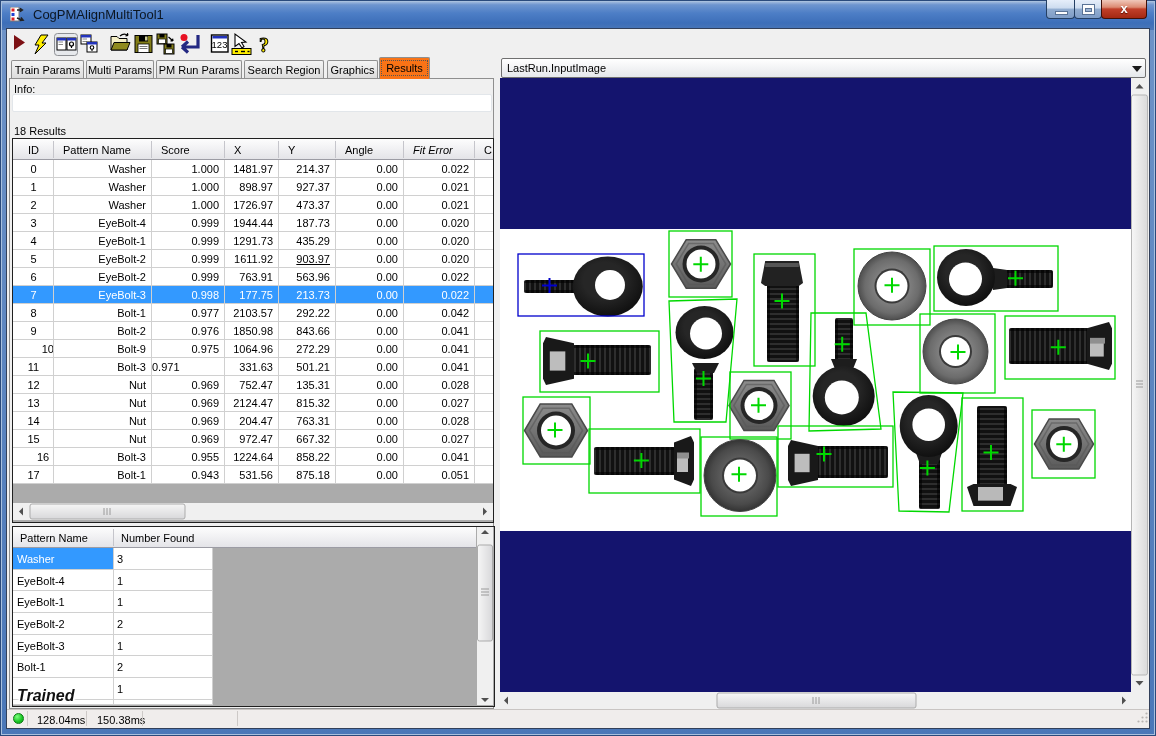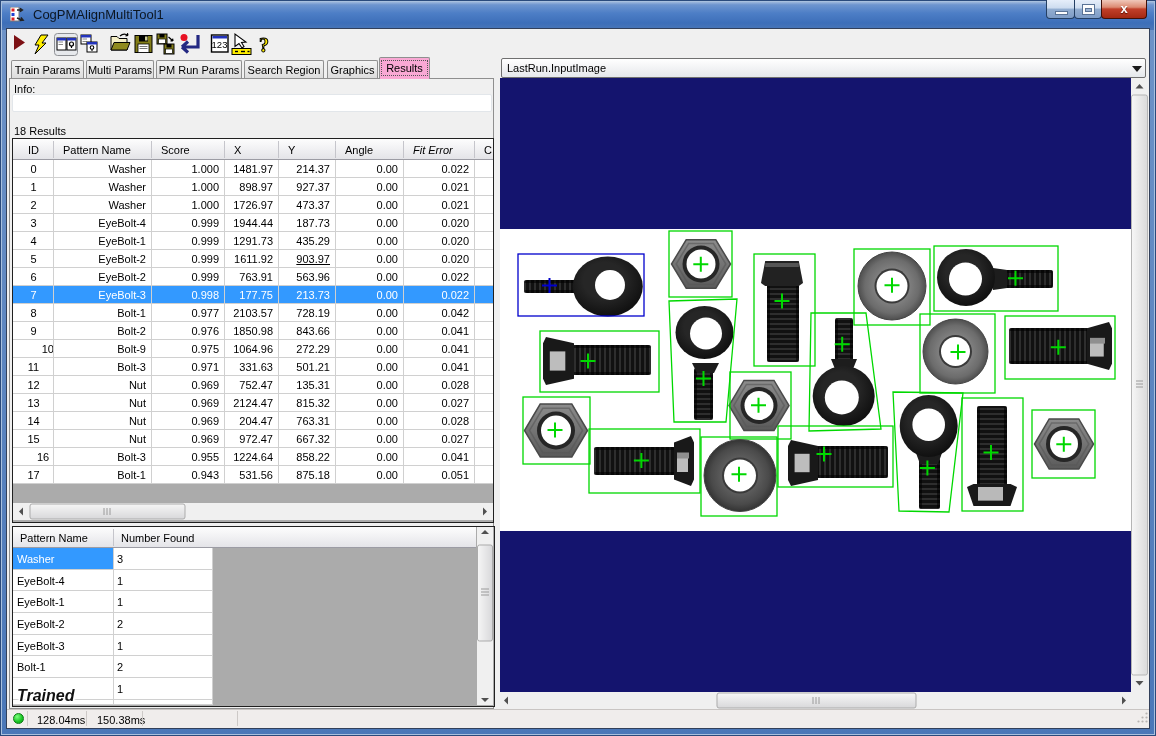--- a/index.html
+++ b/index.html
@@ -104,21 +104,21 @@
 
 <text x="256" y="21" font-size="20" font-family="Liberation Serif" font-weight="bold" text-anchor="middle" fill="#ffee00" stroke="#000" stroke-width="1">?</text>
 </svg>
 
 <div class="abs" style="left:9px;top:78px;width:485px;height:631px;border:1px solid #8f8f8f;background:#f0f0f0;"></div>
 <div class="abs t11" style="left:11px;top:60px;width:73px;height:18px;border:1px solid #8f8f8f;border-bottom:none;border-radius:2px 2px 0 0;background:linear-gradient(180deg,#f4f4f4,#e6e6e6 60%,#dcdcdc);text-align:center;">Train Params</div>
 <div class="abs t11" style="left:86px;top:60px;width:68px;height:18px;border:1px solid #8f8f8f;border-bottom:none;border-radius:2px 2px 0 0;background:linear-gradient(180deg,#f4f4f4,#e6e6e6 60%,#dcdcdc);text-align:center;">Multi Params</div>
 <div class="abs t11" style="left:156px;top:60px;width:86px;height:18px;border:1px solid #8f8f8f;border-bottom:none;border-radius:2px 2px 0 0;background:linear-gradient(180deg,#f4f4f4,#e6e6e6 60%,#dcdcdc);text-align:center;">PM Run Params</div>
 <div class="abs t11" style="left:244px;top:60px;width:80px;height:18px;border:1px solid #8f8f8f;border-bottom:none;border-radius:2px 2px 0 0;background:linear-gradient(180deg,#f4f4f4,#e6e6e6 60%,#dcdcdc);text-align:center;">Search Region</div>
 <div class="abs t11" style="left:327px;top:60px;width:51px;height:18px;border:1px solid #8f8f8f;border-bottom:none;border-radius:2px 2px 0 0;background:linear-gradient(180deg,#f4f4f4,#e6e6e6 60%,#dcdcdc);text-align:center;">Graphics</div>
-<div class="abs t11" style="left:379px;top:57px;width:51px;height:22px;border:1px solid #8f8f8f;border-bottom:none;border-radius:2px 2px 0 0;background:#f9a8d4;text-align:center;line-height:20px;z-index:3;">Results</div>
+<div class="abs t11" style="left:379px;top:57px;width:51px;height:22px;border:1px solid #8f8f8f;border-bottom:none;border-radius:2px 2px 0 0;background:#f97316;text-align:center;line-height:20px;z-index:3;">Results</div>
 <div class="abs" style="left:381px;top:60px;width:47px;height:16px;border:1px dotted #555;z-index:3;"></div>
 
 <div class="abs t11" style="left:14px;top:80px;">Info:</div>
 <div class="abs" style="left:12px;top:94px;width:480px;height:18px;background:#fff;border:1px solid #e2e6ea;border-radius:2px;"></div>
 <div class="abs t11" style="left:14px;top:122px;">18 Results</div>
 
 <div class="abs" style="left:12px;top:138px;width:482px;height:385px;border:1px solid #202020;background:#ababab;"></div>
 <div class="abs" style="left:13px;top:139px;width:480px;height:21px;background:linear-gradient(180deg,#fdfdfd,#f2f2f4 45%,#e4e4e8);border-bottom:1px solid #9c9ca4;"></div>
 <div class="abs t11" style="left:13px;top:141px;width:41px;text-align:center;">ID</div>
 <div class="abs t11" style="left:63px;top:141px;">Pattern Name</div>
@@ -198,21 +198,21 @@
 <div class="abs t11" style="left:152px;top:286px;width:67px;text-align:right;color:#fff;">0.998</div>
 <div class="abs t11" style="left:225px;top:286px;width:48px;text-align:right;color:#fff;">177.75</div>
 <div class="abs t11" style="left:279px;top:286px;width:51px;text-align:right;color:#fff;">213.73</div>
 <div class="abs t11" style="left:336px;top:286px;width:62px;text-align:right;color:#fff;">0.00</div>
 <div class="abs t11" style="left:404px;top:286px;width:65px;text-align:right;color:#fff;">0.022</div>
 <div class="abs" style="left:13px;top:303px;width:480px;height:1px;background:#d0d0d0;"></div>
 <div class="abs t11" style="left:13px;top:304px;width:41px;text-align:center;color:#000;">8</div>
 <div class="abs t11" style="left:54px;top:304px;width:92px;text-align:right;color:#000;">Bolt-1</div>
 <div class="abs t11" style="left:152px;top:304px;width:67px;text-align:right;color:#000;">0.977</div>
 <div class="abs t11" style="left:225px;top:304px;width:48px;text-align:right;color:#000;">2103.57</div>
-<div class="abs t11" style="left:279px;top:304px;width:51px;text-align:right;color:#000;">728.19</div>
+<div class="abs t11" style="left:279px;top:304px;width:51px;text-align:right;color:#000;">292.22</div>
 <div class="abs t11" style="left:336px;top:304px;width:62px;text-align:right;color:#000;">0.00</div>
 <div class="abs t11" style="left:404px;top:304px;width:65px;text-align:right;color:#000;">0.042</div>
 <div class="abs" style="left:13px;top:321px;width:480px;height:1px;background:#d0d0d0;"></div>
 <div class="abs t11" style="left:13px;top:322px;width:41px;text-align:center;color:#000;">9</div>
 <div class="abs t11" style="left:54px;top:322px;width:92px;text-align:right;color:#000;">Bolt-2</div>
 <div class="abs t11" style="left:152px;top:322px;width:67px;text-align:right;color:#000;">0.976</div>
 <div class="abs t11" style="left:225px;top:322px;width:48px;text-align:right;color:#000;">1850.98</div>
 <div class="abs t11" style="left:279px;top:322px;width:51px;text-align:right;color:#000;">843.66</div>
 <div class="abs t11" style="left:336px;top:322px;width:62px;text-align:right;color:#000;">0.00</div>
 <div class="abs t11" style="left:404px;top:322px;width:65px;text-align:right;color:#000;">0.041</div>
@@ -220,21 +220,21 @@
 <div class="abs t11" style="left:13px;top:340px;width:41px;text-align:right;color:#000;">10</div>
 <div class="abs t11" style="left:54px;top:340px;width:92px;text-align:right;color:#000;">Bolt-9</div>
 <div class="abs t11" style="left:152px;top:340px;width:67px;text-align:right;color:#000;">0.975</div>
 <div class="abs t11" style="left:225px;top:340px;width:48px;text-align:right;color:#000;">1064.96</div>
 <div class="abs t11" style="left:279px;top:340px;width:51px;text-align:right;color:#000;">272.29</div>
 <div class="abs t11" style="left:336px;top:340px;width:62px;text-align:right;color:#000;">0.00</div>
 <div class="abs t11" style="left:404px;top:340px;width:65px;text-align:right;color:#000;">0.041</div>
 <div class="abs" style="left:13px;top:357px;width:480px;height:1px;background:#d0d0d0;"></div>
 <div class="abs t11" style="left:13px;top:358px;width:41px;text-align:center;color:#000;">11</div>
 <div class="abs t11" style="left:54px;top:358px;width:92px;text-align:right;color:#000;">Bolt-3</div>
-<div class="abs t11" style="left:152px;top:358px;width:67px;text-align:right;color:#000;">0.971</div>
+<div class="abs t11" style="left:152px;top:358px;width:67px;text-align:left;color:#000;">0.971</div>
 <div class="abs t11" style="left:225px;top:358px;width:48px;text-align:right;color:#000;">331.63</div>
 <div class="abs t11" style="left:279px;top:358px;width:51px;text-align:right;color:#000;">501.21</div>
 <div class="abs t11" style="left:336px;top:358px;width:62px;text-align:right;color:#000;">0.00</div>
 <div class="abs t11" style="left:404px;top:358px;width:65px;text-align:right;color:#000;">0.041</div>
 <div class="abs" style="left:13px;top:375px;width:480px;height:1px;background:#d0d0d0;"></div>
 <div class="abs t11" style="left:13px;top:376px;width:41px;text-align:center;color:#000;">12</div>
 <div class="abs t11" style="left:54px;top:376px;width:92px;text-align:right;color:#000;">Nut</div>
 <div class="abs t11" style="left:152px;top:376px;width:67px;text-align:right;color:#000;">0.969</div>
 <div class="abs t11" style="left:225px;top:376px;width:48px;text-align:right;color:#000;">752.47</div>
 <div class="abs t11" style="left:279px;top:376px;width:51px;text-align:right;color:#000;">135.31</div>

